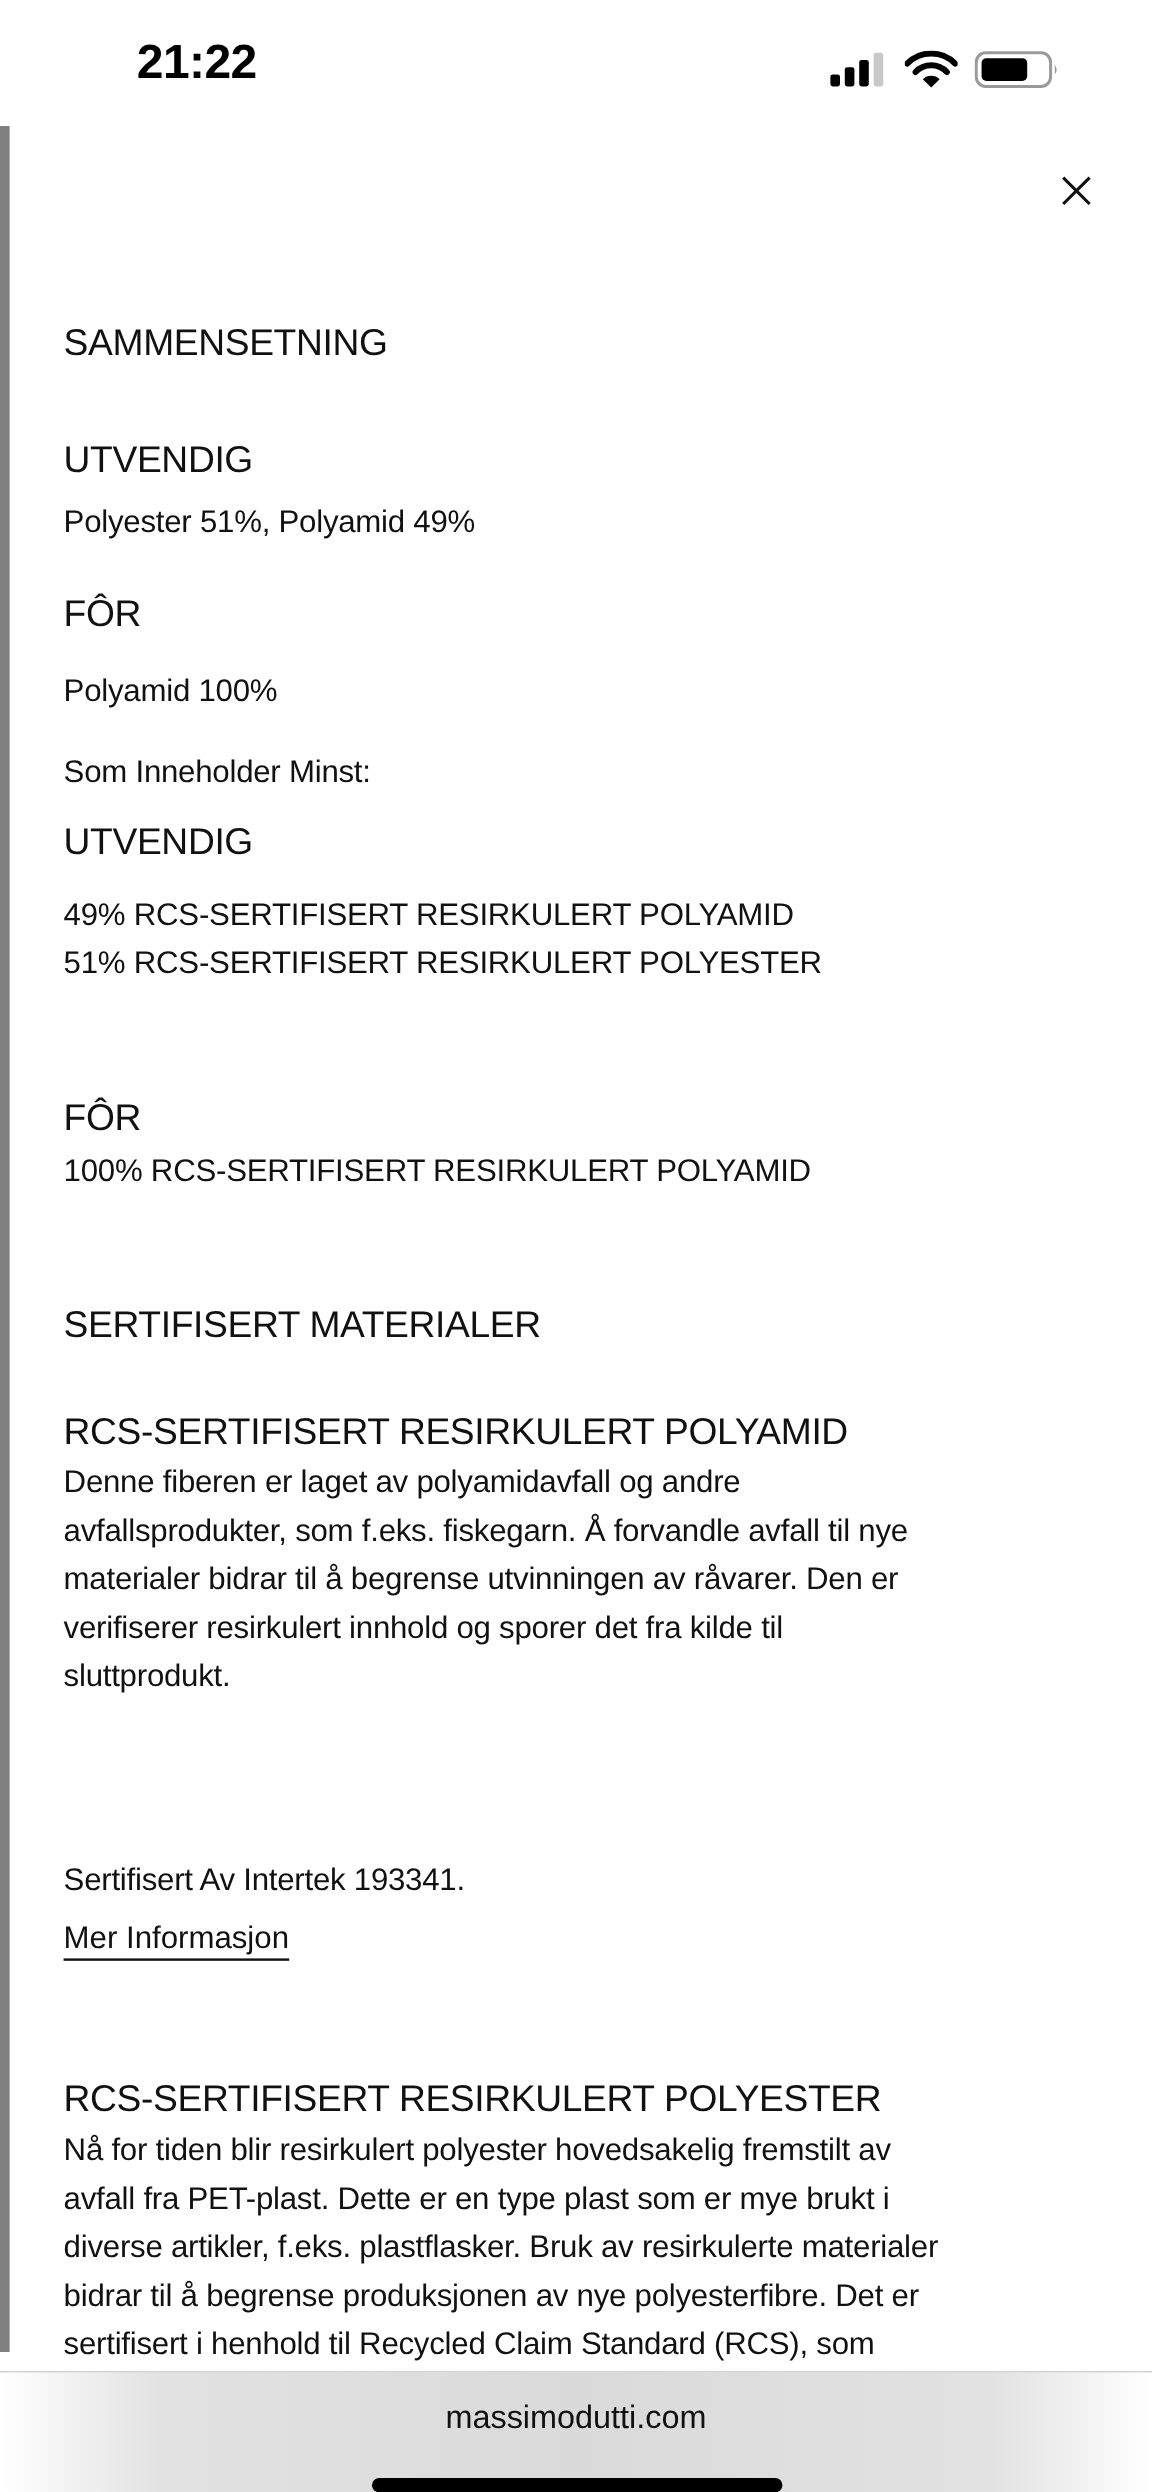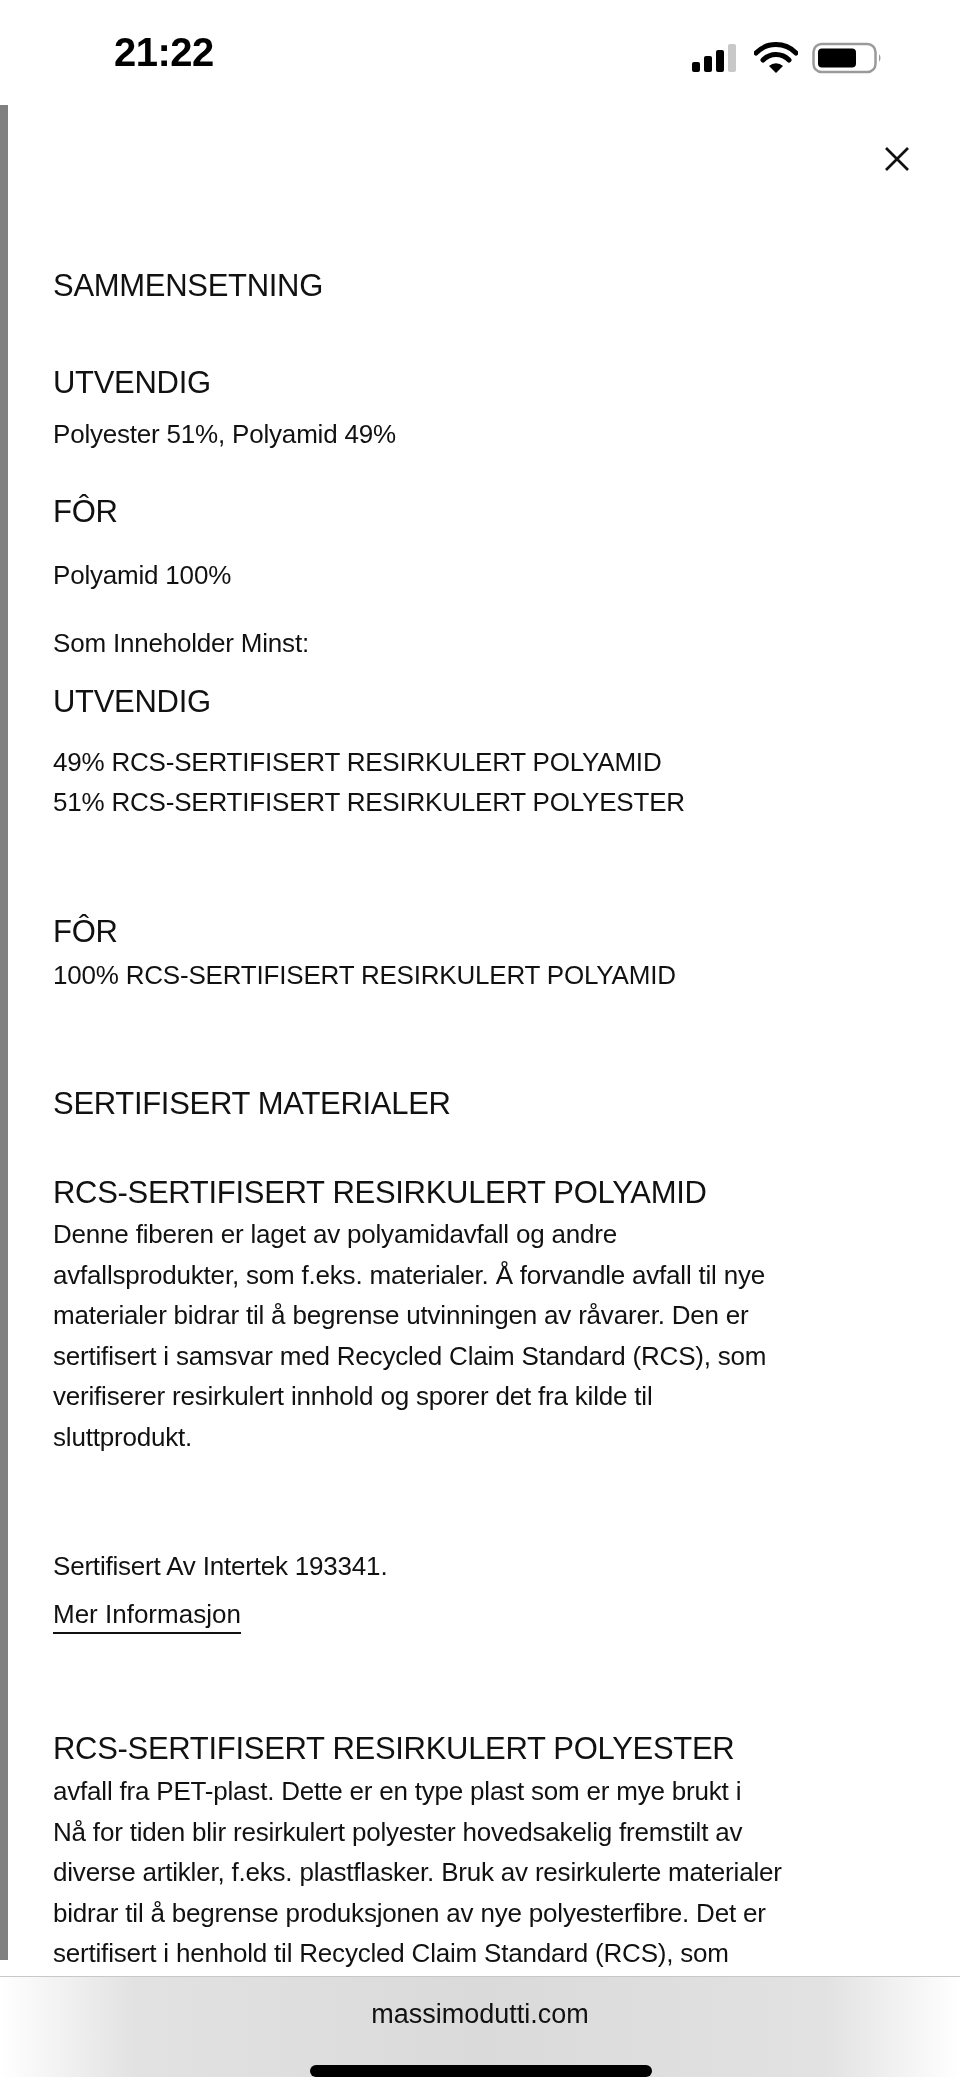--- a/index.html
+++ b/index.html
@@ -77,34 +77,33 @@
 <div class="t b" style="top:787px;">51% RCS-SERTIFISERT RESIRKULERT POLYESTER</div>
 
 <div class="t h2" style="top:914px;">FÔR</div>
 <div class="t b" style="top:960px;">100% RCS-SERTIFISERT RESIRKULERT POLYAMID</div>
 
 <div class="t h1" style="top:1086px;">SERTIFISERT MATERIALER</div>
 
 <div class="t h2" style="top:1175px;">RCS-SERTIFISERT RESIRKULERT POLYAMID</div>
 <div class="para" style="top:1214px;">
   <div>Denne fiberen er laget av polyamidavfall og andre</div>
-  <div>avfallsprodukter, som f.eks. materialer. Å forvandle avfall til nye</div>
+  <div>avfallsprodukter, som f.eks. fiskegarn. Å forvandle avfall til nye</div>
   <div>materialer bidrar til å begrense utvinningen av råvarer. Den er</div>
-  <div>sertifisert i samsvar med Recycled Claim Standard (RCS), som</div>
   <div>verifiserer resirkulert innhold og sporer det fra kilde til</div>
   <div>sluttprodukt.</div>
 </div>
 
 <div class="t b" style="top:1551px;">Sertifisert Av Intertek 193341.</div>
 <a class="link" style="top:1599px;">Mer Informasjon</a>
 
 <div class="t h2" style="top:1731px;">RCS-SERTIFISERT RESIRKULERT POLYESTER</div>
 <div class="para" style="top:1771px;">
+  <div>Nå for tiden blir resirkulert polyester hovedsakelig fremstilt av</div>
   <div>avfall fra PET-plast. Dette er en type plast som er mye brukt i</div>
-  <div>Nå for tiden blir resirkulert polyester hovedsakelig fremstilt av</div>
   <div>diverse artikler, f.eks. plastflasker. Bruk av resirkulerte materialer</div>
   <div>bidrar til å begrense produksjonen av nye polyesterfibre. Det er</div>
   <div>sertifisert i henhold til Recycled Claim Standard (RCS), som</div>
 </div>
 
 <div class="bottombar">
   <div class="url">massimodutti.com</div>
   <div class="homebar"></div>
 </div>
 

